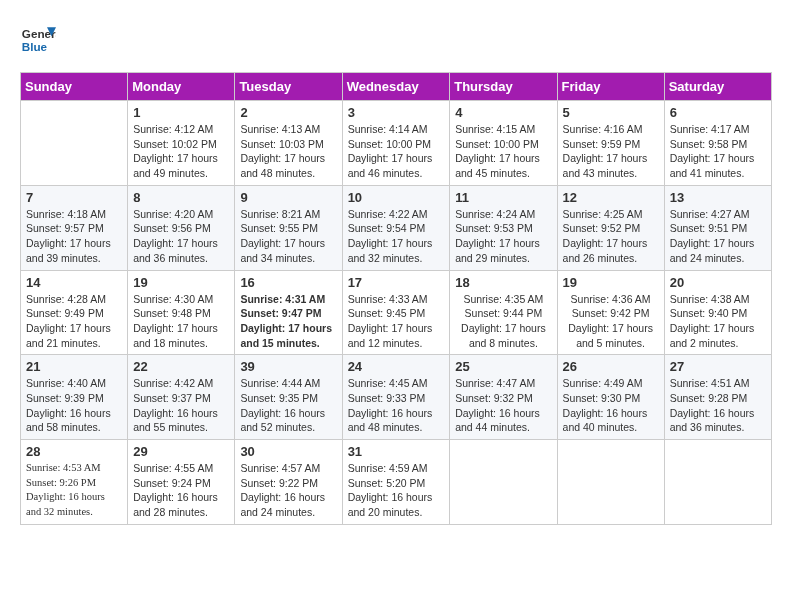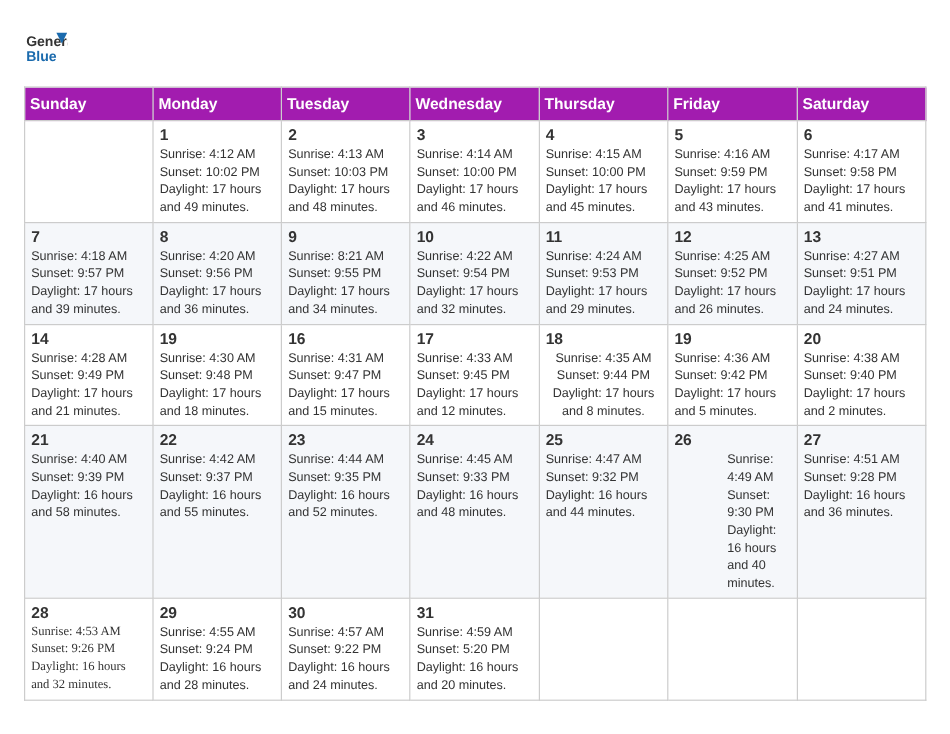--- a/index.html
+++ b/index.html
@@ -211,42 +211,42 @@
         </td>
         <td>
           <div class="day-num">19</div>
           <div class="day-info" style="white-space: pre-line;">Sunrise: 4:30 AM
 Sunset: 9:48 PM
 Daylight: 17 hours
 and 18 minutes.</div>
         </td>
         <td>
           <div class="day-num">16</div>
-          <div class="day-info" style="white-space: pre-line;">Sunrise: 4:31 AM
+          <div class="day-info" style="white-space: pre-line; font-weight: bold;">Sunrise: 4:31 AM
 Sunset: 9:47 PM
 Daylight: 17 hours
 and 15 minutes.</div>
         </td>
         <td>
           <div class="day-num">17</div>
           <div class="day-info" style="white-space: pre-line;">Sunrise: 4:33 AM
 Sunset: 9:45 PM
 Daylight: 17 hours
 and 12 minutes.</div>
         </td>
         <td>
           <div class="day-num">18</div>
           <div class="day-info" style="white-space: pre-line; text-align: center;">Sunrise: 4:35 AM
 Sunset: 9:44 PM
 Daylight: 17 hours
 and 8 minutes.</div>
         </td>
         <td>
           <div class="day-num">19</div>
-          <div class="day-info" style="white-space: pre-line;">Sunrise: 4:36 AM
+          <div class="day-info" style="white-space: pre-line; text-align: center;">Sunrise: 4:36 AM
 Sunset: 9:42 PM
 Daylight: 17 hours
 and 5 minutes.</div>
         </td>
         <td>
           <div class="day-num">20</div>
           <div class="day-info" style="white-space: pre-line;">Sunrise: 4:38 AM
 Sunset: 9:40 PM
 Daylight: 17 hours
 and 2 minutes.</div>
@@ -261,21 +261,21 @@
 and 58 minutes.</div>
         </td>
         <td>
           <div class="day-num">22</div>
           <div class="day-info" style="white-space: pre-line;">Sunrise: 4:42 AM
 Sunset: 9:37 PM
 Daylight: 16 hours
 and 55 minutes.</div>
         </td>
         <td>
-          <div class="day-num">23</div>
+          <div class="day-num">39</div>
           <div class="day-info" style="white-space: pre-line;">Sunrise: 4:44 AM
 Sunset: 9:35 PM
 Daylight: 16 hours
 and 52 minutes.</div>
         </td>
         <td>
           <div class="day-num">24</div>
           <div class="day-info" style="white-space: pre-line;">Sunrise: 4:45 AM
 Sunset: 9:33 PM
 Daylight: 16 hours
@@ -283,21 +283,21 @@
         </td>
         <td>
           <div class="day-num">25</div>
           <div class="day-info" style="white-space: pre-line;">Sunrise: 4:47 AM
 Sunset: 9:32 PM
 Daylight: 16 hours
 and 44 minutes.</div>
         </td>
         <td>
           <div class="day-num">26</div>
-          <div class="day-info" style="white-space: pre-line; margin-left: 44px;">Sunrise: 4:49 AM
+          <div class="day-info" style="white-space: pre-line;">Sunrise: 4:49 AM
 Sunset: 9:30 PM
 Daylight: 16 hours
 and 40 minutes.</div>
         </td>
         <td>
           <div class="day-num">27</div>
           <div class="day-info" style="white-space: pre-line;">Sunrise: 4:51 AM
 Sunset: 9:28 PM
 Daylight: 16 hours
 and 36 minutes.</div>

